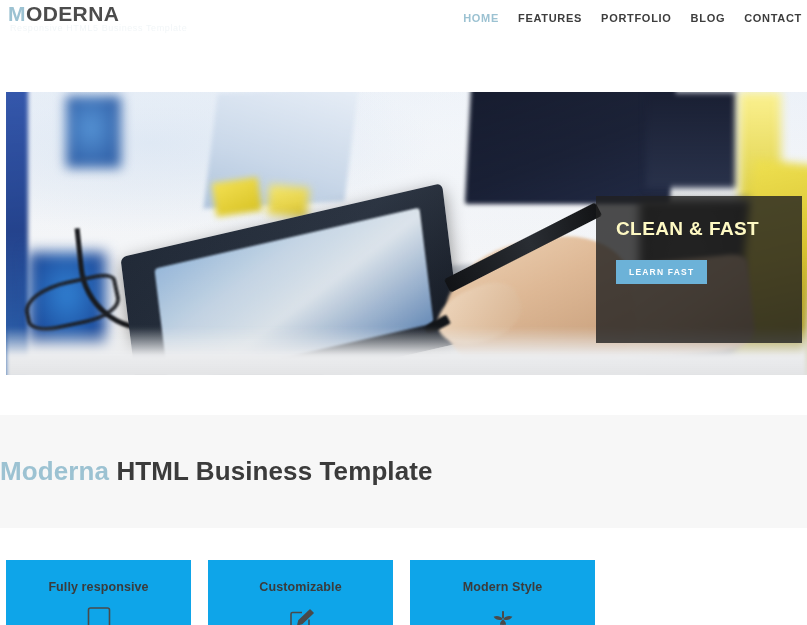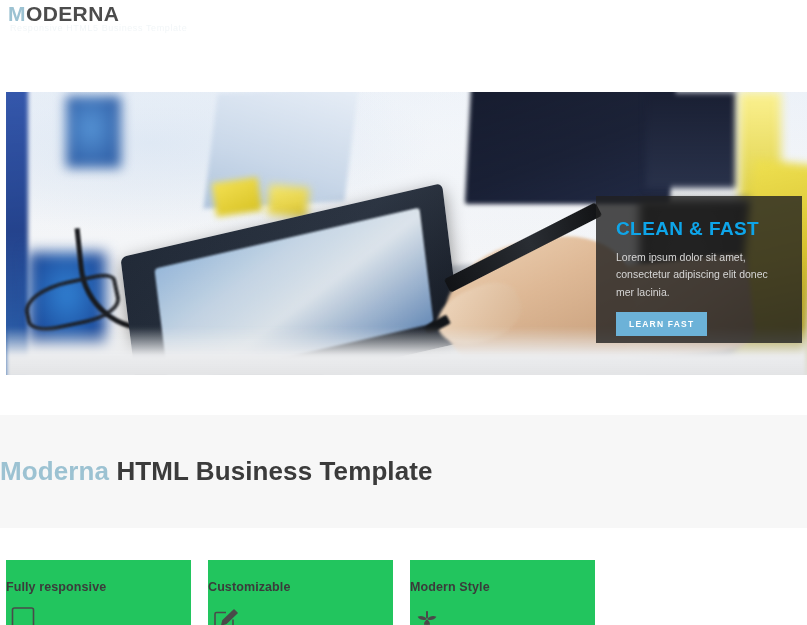--- a/index.html
+++ b/index.html
@@ -208,21 +208,21 @@
   }
 
   
   .hero-caption {
     position: absolute; left: 590px; top: 104px;
     width: 206px; height: 147px;
     background: rgba(32,32,32,.80);
     padding: 22px 18px 0 20px;
   }
   .caption-title {
-    font-size: 19px; font-weight: bold; color: #0ea5e9;
+    font-size: 19px; font-weight: bold; color: #fef9c3;
     letter-spacing: .4px; margin-bottom: 9px; white-space: nowrap;
   }
   .caption-text {
     font-size: 10.5px; color: #d6d6d6; line-height: 1.65;
   }
   .learn-more-btn {
     display: inline-block; margin-top: 11px;
     background: #6cb2d8; color: #ffffff;
     font-size: 8.5px; font-weight: bold; letter-spacing: 1.2px;
     padding: 7px 13px; border: none; cursor: pointer;
@@ -242,22 +242,22 @@
   .intro-title .intro-accent { color: #9cc2d2; }
 
   
   .features {
     position: absolute; left: 6px; top: 560px;
     width: 796px; height: 65px;
     display: flex; gap: 17px;
   }
   .feature-card {
     width: 185px; height: 65px;
-    background: #22c55e;
-    display: flex; flex-direction: column; align-items: flex-start;
+    background: #0ea5e9;
+    display: flex; flex-direction: column; align-items: center;
     padding-top: 20px;
   }
   .feature-title {
     font-size: 12.5px; font-weight: bold; color: #3b3b3b;
     letter-spacing: .1px; white-space: nowrap;
   }
   .feature-icon {
     margin-top: 11px; width: 34px; height: 34px;
     display: flex; align-items: center; justify-content: center;
     color: #4a4a4a;
@@ -268,20 +268,27 @@
 <body>
 
 <div id="page">
 
   <header class="site-header">
     <div class="logo">
       <span class="logo-accent">M</span><span>ODERNA</span>
     </div>
     <div class="tagline">Responsive HTML5 Business Template</div>
 
+    <nav class="main-nav">
+      <a href="#" class="nav-link active">HOME</a>
+      <a href="#" class="nav-link">FEATURES</a>
+      <a href="#" class="nav-link">PORTFOLIO</a>
+      <a href="#" class="nav-link">BLOG</a>
+      <a href="#" class="nav-link">CONTACT</a>
+    </nav>
   </header>
 
   <section class="hero">
     <div class="hero-photo">
       <div class="layer bg-base"></div>
       <div class="layer monitor"></div>
       <div class="layer monitor-2"></div>
       <div class="layer blue-strip"></div>
       <div class="layer blue-blob"></div>
       <div class="layer blue-blob2"></div>
@@ -300,21 +307,20 @@
       <div class="layer hand"></div>
       <div class="layer finger"></div>
       <div class="layer stylus"></div>
       <div class="layer stylus-tip"></div>
       <div class="layer desk-fg"></div>
       <div class="hero-overlay"></div>
     </div>
 
     <div class="hero-caption">
       <div class="caption-title">CLEAN &amp; FAST</div>
-      <div class="caption-text">Lorem ipsum dolor sit amet, consectetur adipiscing elit donec mer lacinia.</div>
       <button class="learn-more-btn">LEARN FAST</button>
     </div>
   </section>
 
   <section class="intro-band">
     <h1 class="intro-title">
       <span class="intro-accent">Moderna</span>
       <span>HTML Business Template</span>
     </h1>
   </section>

